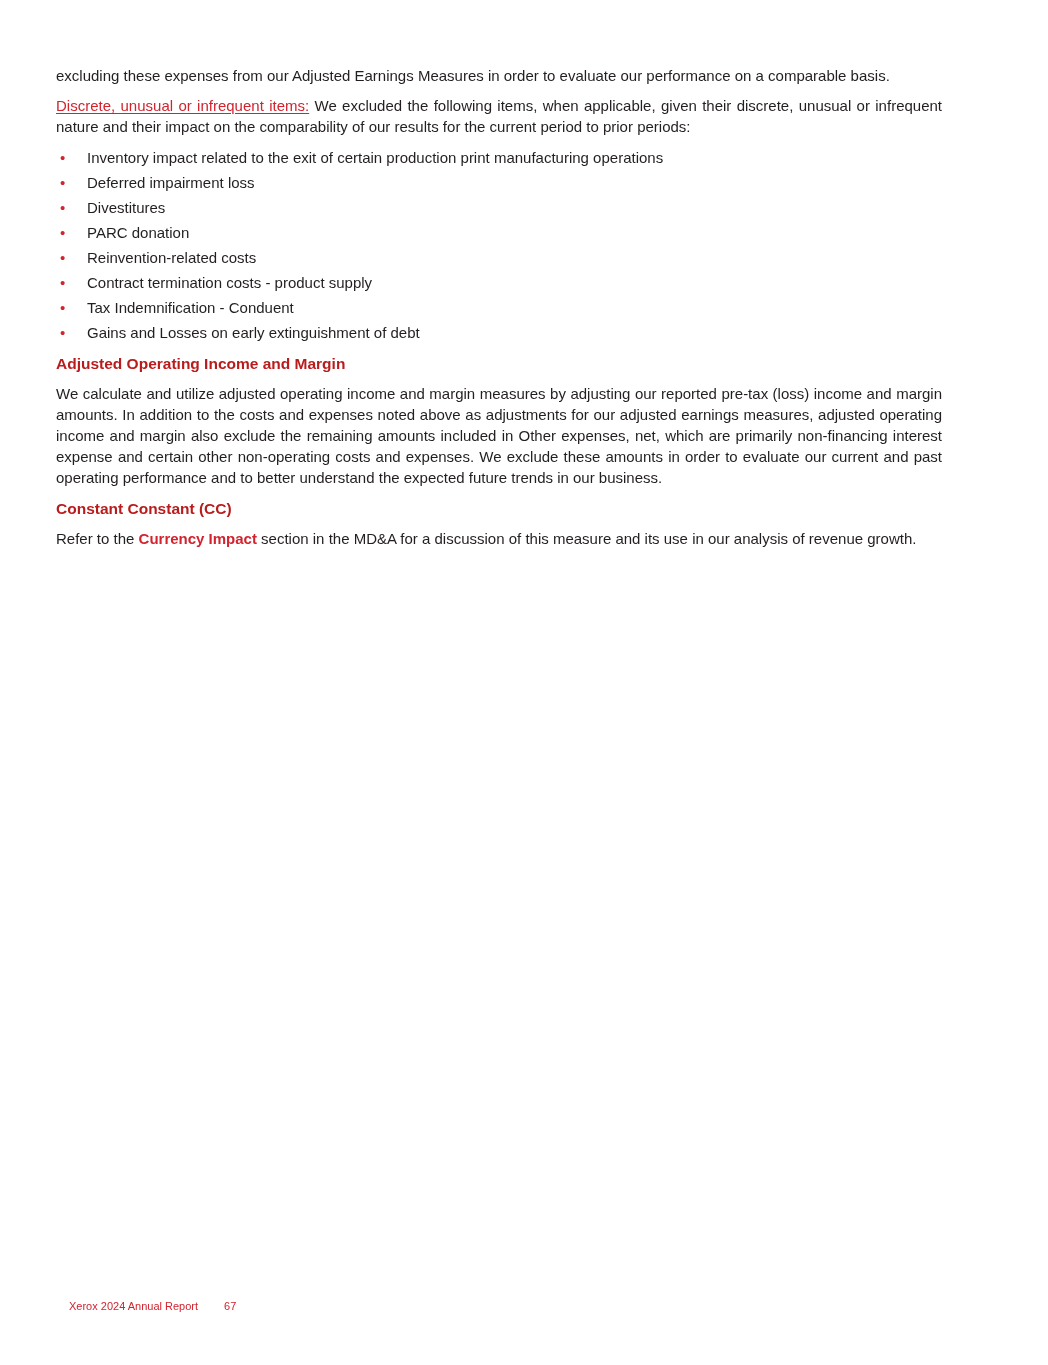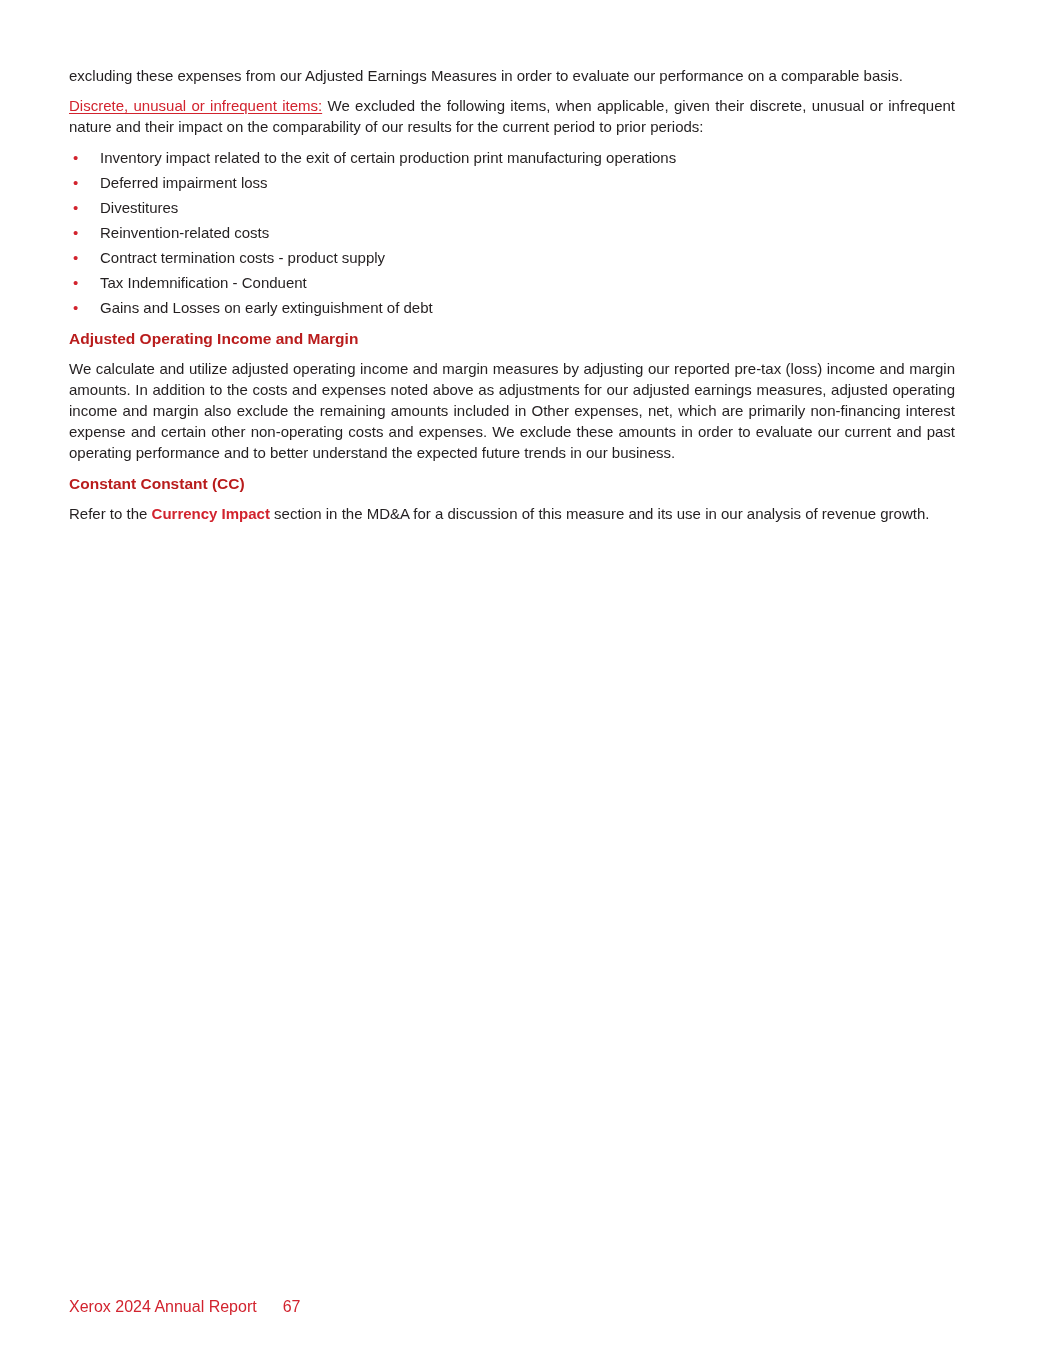--- a/index.html
+++ b/index.html
@@ -13,21 +13,21 @@
     height: 1365px;
     background: #ffffff;
     font-family: "Liberation Sans", sans-serif;
     font-size: 15px;
     line-height: 21px;
     color: #231F20;
     overflow: hidden;
   }
   .content {
     position: absolute;
-    left: 69px;
+    left: 56px;
     top: 65px;
     width: 886px;
   }
   p.para {
     margin: 0 0 9px 0;
     text-align: justify;
   }
   .red-underline {
     color: #D2232E;
     text-decoration: underline;
@@ -64,21 +64,21 @@
   .inline-link {
     color: #D2232E;
     font-weight: bold;
     text-decoration: none;
     cursor: pointer;
   }
   .footer {
     position: absolute;
     left: 69px;
     top: 1297px;
-    font-size: 16px;
+    font-size: 11px;
     line-height: 19px;
     color: #D2232E;
     white-space: nowrap;
   }
   .footer .page-num {
     margin-left: 26px;
   }
 </style>
 </head>
 <body>
@@ -89,20 +89,21 @@
     <p class="para">excluding these expenses from our Adjusted Earnings Measures in order to evaluate our performance on a comparable basis.</p>
 
     <p class="para">
       <span class="red-underline">Discrete, unusual or infrequent items:</span><span> We excluded the following items, when applicable, given their discrete, unusual or infrequent nature and their impact on the comparability of our results for the current period to prior periods:</span>
     </p>
 
     <ul class="bullets">
       <li>Inventory impact related to the exit of certain production print manufacturing operations</li>
       <li>Deferred impairment loss</li>
       <li>Divestitures</li>
+      <li>PARC donation</li>
       <li>Reinvention-related costs</li>
       <li>Contract termination costs - product supply</li>
       <li>Tax Indemnification - Conduent</li>
       <li>Gains and Losses on early extinguishment of debt</li>
     </ul>
 
     <h2 class="heading">Adjusted Operating Income and Margin</h2>
 
     <p class="para">We calculate and utilize adjusted operating income and margin measures by adjusting our reported pre-tax (loss) income and margin amounts. In addition to the costs and expenses noted above as adjustments for our adjusted earnings measures, adjusted operating income and margin also exclude the remaining amounts included in Other expenses, net, which are primarily non-financing interest expense and certain other non-operating costs and expenses. We exclude these amounts in order to evaluate our current and past operating performance and to better understand the expected future trends in our business.</p>
 

